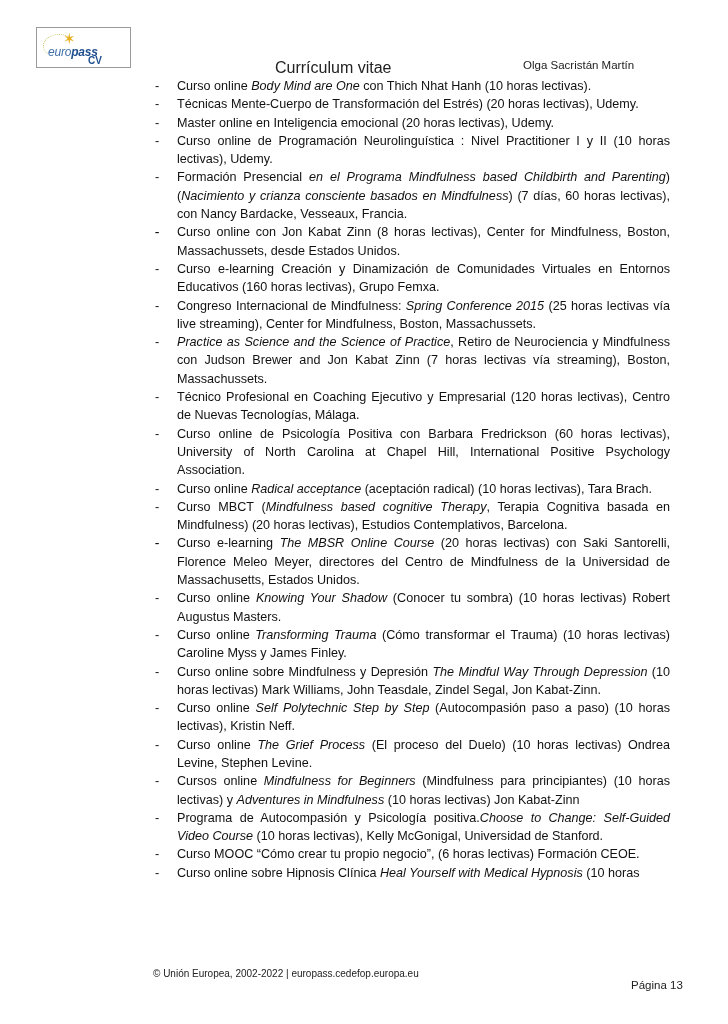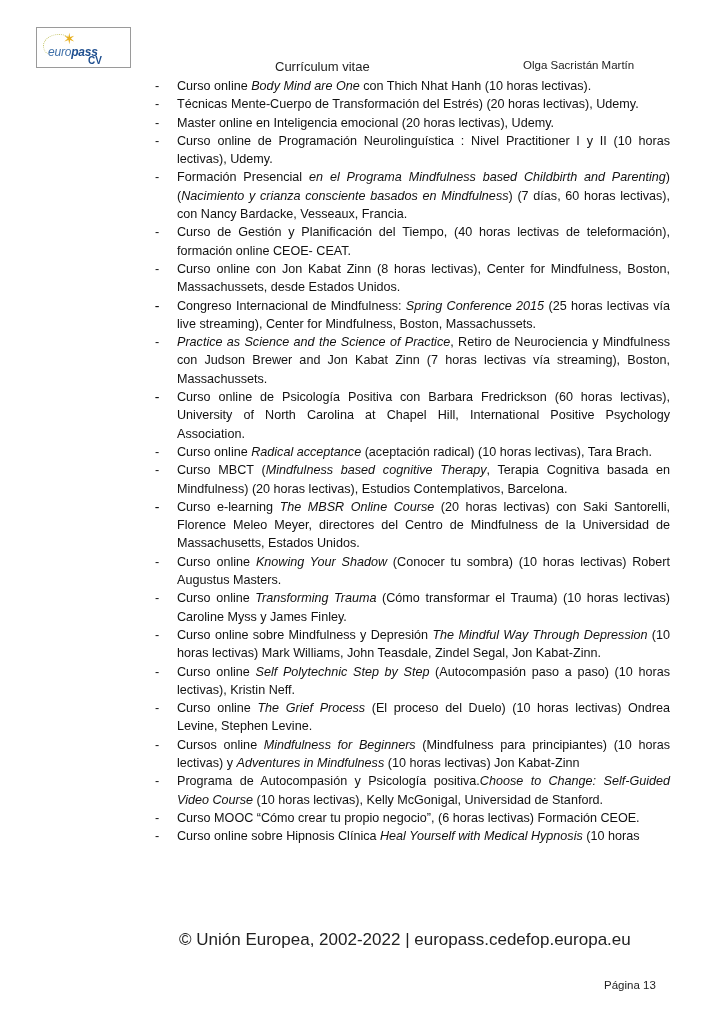--- a/index.html
+++ b/index.html
@@ -6,55 +6,55 @@
   body { width: 728px; height: 1024px; position: relative; overflow: hidden;
          font-family: "Liberation Sans", sans-serif; color: #111; }
   .logo { position: absolute; left: 36px; top: 27px; width: 95px; height: 41px;
           border: 1px solid #9a9a9a; background: #fff; box-sizing: border-box; }
   .logo .star { position: absolute; left: 26px; top: 3px; font-size: 15px; color: #e8b020; line-height: 1; }
   .logo .stars { position: absolute; left: 6px; top: 6px; width: 30px; height: 22px;
                  border: 1px dotted #c8c870; border-radius: 50%; border-right-color: transparent; border-bottom-color: transparent; }
   .logo .brand { position: absolute; left: 11px; top: 17px; font-size: 12px; color: #3e6fa8; font-style: italic; letter-spacing: -0.2px; }
   .logo .brand b { font-weight: bold; color: #1f4f8f; }
   .logo .cv { position: absolute; left: 51px; top: 27px; font-size: 10px; font-weight: bold; color: #1f4f8f; }
-  .header-title { position: absolute; left: 275px; top: 59px; font-size: 13px; color: #222; }
+  .header-title { position: absolute; left: 275px; top: 59px; font-size: 16px; color: #222; }
   .header-name { position: absolute; left: 507px; top: 59px; font-size: 11.5px; color: #222; margin-left: 16px; }
   .list { position: absolute; left: 152px; top: 77px; width: 518px; margin: 0; padding: 0; list-style: none; }
   .item { position: relative; padding-left: 25px; font-size: 12.6px; line-height: 18.3px;
           text-align: justify; margin: 0; }
   .item .dash { position: absolute; left: 3px; top: 0; }
   .item i { font-style: italic; }
-  .footer-left { position: absolute; left: 153px; top: 930px; font-size: 17px; color: #222; margin-left: 26px; }
-  .footer-right { position: absolute; left: 604px; top: 979px; font-size: 11.5px; color: #222; }
+  .footer-left { position: absolute; left: 153px; top: 968px; font-size: 10px; color: #222; }
+  .footer-right { position: absolute; left: 631px; top: 979px; font-size: 11.5px; color: #222; }
 </style>
 </head>
 <body>
 
 <div class="logo">
   <div class="stars"></div>
   <span class="star">✶</span>
   <span class="brand"><span>euro</span><b>pass</b></span>
   <span class="cv">CV</span>
 </div>
 
 <div class="header-title">Currículum vitae</div>
 <div class="header-name">Olga Sacristán Martín</div>
 
 <ul class="list" id="course-list">
     <li class="item"><span class="dash">-</span><span>Curso online </span><i>Body Mind are One</i><span> con Thich Nhat Hanh (10 horas lectivas).</span></li>
     <li class="item"><span class="dash">-</span><span>Técnicas Mente-Cuerpo de Transformación del Estrés) (20 horas lectivas), Udemy.</span></li>
     <li class="item"><span class="dash">-</span><span>Master online en Inteligencia emocional (20 horas lectivas), Udemy.</span></li>
     <li class="item"><span class="dash">-</span><span>Curso online de Programación Neurolinguística : Nivel Practitioner I y II (10 horas lectivas), Udemy.</span></li>
     <li class="item"><span class="dash">-</span><span>Formación Presencial </span><i>en el Programa Mindfulness based Childbirth and Parenting</i><span>) (</span><i>Nacimiento y crianza consciente basados en Mindfulness</i><span>) (7 días, 60 horas lectivas), con Nancy Bardacke, Vesseaux, Francia.</span></li>
-    <li class="item"><span class="dash">-</span><span>Curso de Gestión y Planificación del Tiempo, (40 horas lectivas de teleformación), formación online CEOE- CEAT.</span></li>
+    <li class="item"><span class="dash">-</span></li>
     <li class="item"><span class="dash">-</span><span>Curso online con Jon Kabat Zinn (8 horas lectivas), Center for Mindfulness, Boston, Massachussets, desde Estados Unidos.</span></li>
-    <li class="item"><span class="dash">-</span></li>
+    <li class="item"><span class="dash">-</span><span>Curso e-learning Creación y Dinamización de Comunidades Virtuales en Entornos Educativos (160 horas lectivas), Grupo Femxa.</span></li>
     <li class="item"><span class="dash">-</span><span>Congreso Internacional de Mindfulness: </span><i>Spring Conference 2015</i><span> (25 horas lectivas vía live streaming), Center for Mindfulness, Boston, Massachussets.</span></li>
     <li class="item"><span class="dash">-</span><i>Practice as Science and the Science of Practice</i><span>, Retiro de Neurociencia y Mindfulness con Judson Brewer and Jon Kabat Zinn (7 horas lectivas vía streaming), Boston, Massachussets.</span></li>
-    <li class="item"><span class="dash">-</span></li>
+    <li class="item"><span class="dash">-</span><span>Técnico Profesional en Coaching Ejecutivo y Empresarial (120 horas lectivas), Centro de Nuevas Tecnologías, Málaga.</span></li>
     <li class="item"><span class="dash">-</span><span>Curso online de Psicología Positiva con Barbara Fredrickson (60 horas lectivas), University of North Carolina at Chapel Hill, International Positive Psychology Association.</span></li>
     <li class="item"><span class="dash">-</span><span>Curso online </span><i>Radical acceptance</i><span> (aceptación radical) (10 horas lectivas), Tara Brach.</span></li>
     <li class="item"><span class="dash">-</span><span>Curso MBCT (</span><i>Mindfulness based cognitive Therapy</i><span>, Terapia Cognitiva basada en Mindfulness) (20 horas lectivas), Estudios Contemplativos, Barcelona.</span></li>
     <li class="item"><span class="dash">-</span></li>
     <li class="item"><span class="dash">-</span><span>Curso e-learning </span><i>The MBSR Online Course</i><span> (20 horas lectivas) con Saki Santorelli, Florence Meleo Meyer, directores del Centro de Mindfulness de la Universidad de Massachusetts, Estados Unidos.</span></li>
     <li class="item"><span class="dash">-</span><span>Curso online </span><i>Knowing Your Shadow</i><span> (Conocer tu sombra) (10 horas lectivas) Robert Augustus Masters.</span></li>
     <li class="item"><span class="dash">-</span><span>Curso online </span><i>Transforming Trauma</i><span> (Cómo transformar el Trauma) (10 horas lectivas) Caroline Myss y James Finley.</span></li>
     <li class="item"><span class="dash">-</span><span>Curso online sobre Mindfulness y Depresión </span><i>The Mindful Way Through Depression</i><span> (10 horas lectivas) Mark Williams, John Teasdale, Zindel Segal, Jon Kabat-Zinn.</span></li>
     <li class="item"><span class="dash">-</span><span>Curso online </span><i>Self Polytechnic Step by Step</i><span> (Autocompasión paso a paso) (10 horas lectivas), Kristin Neff.</span></li>
     <li class="item"><span class="dash">-</span><span>Curso online </span><i>The Grief Process</i><span> (El proceso del Duelo) (10 horas lectivas) Ondrea Levine, Stephen Levine.</span></li>

